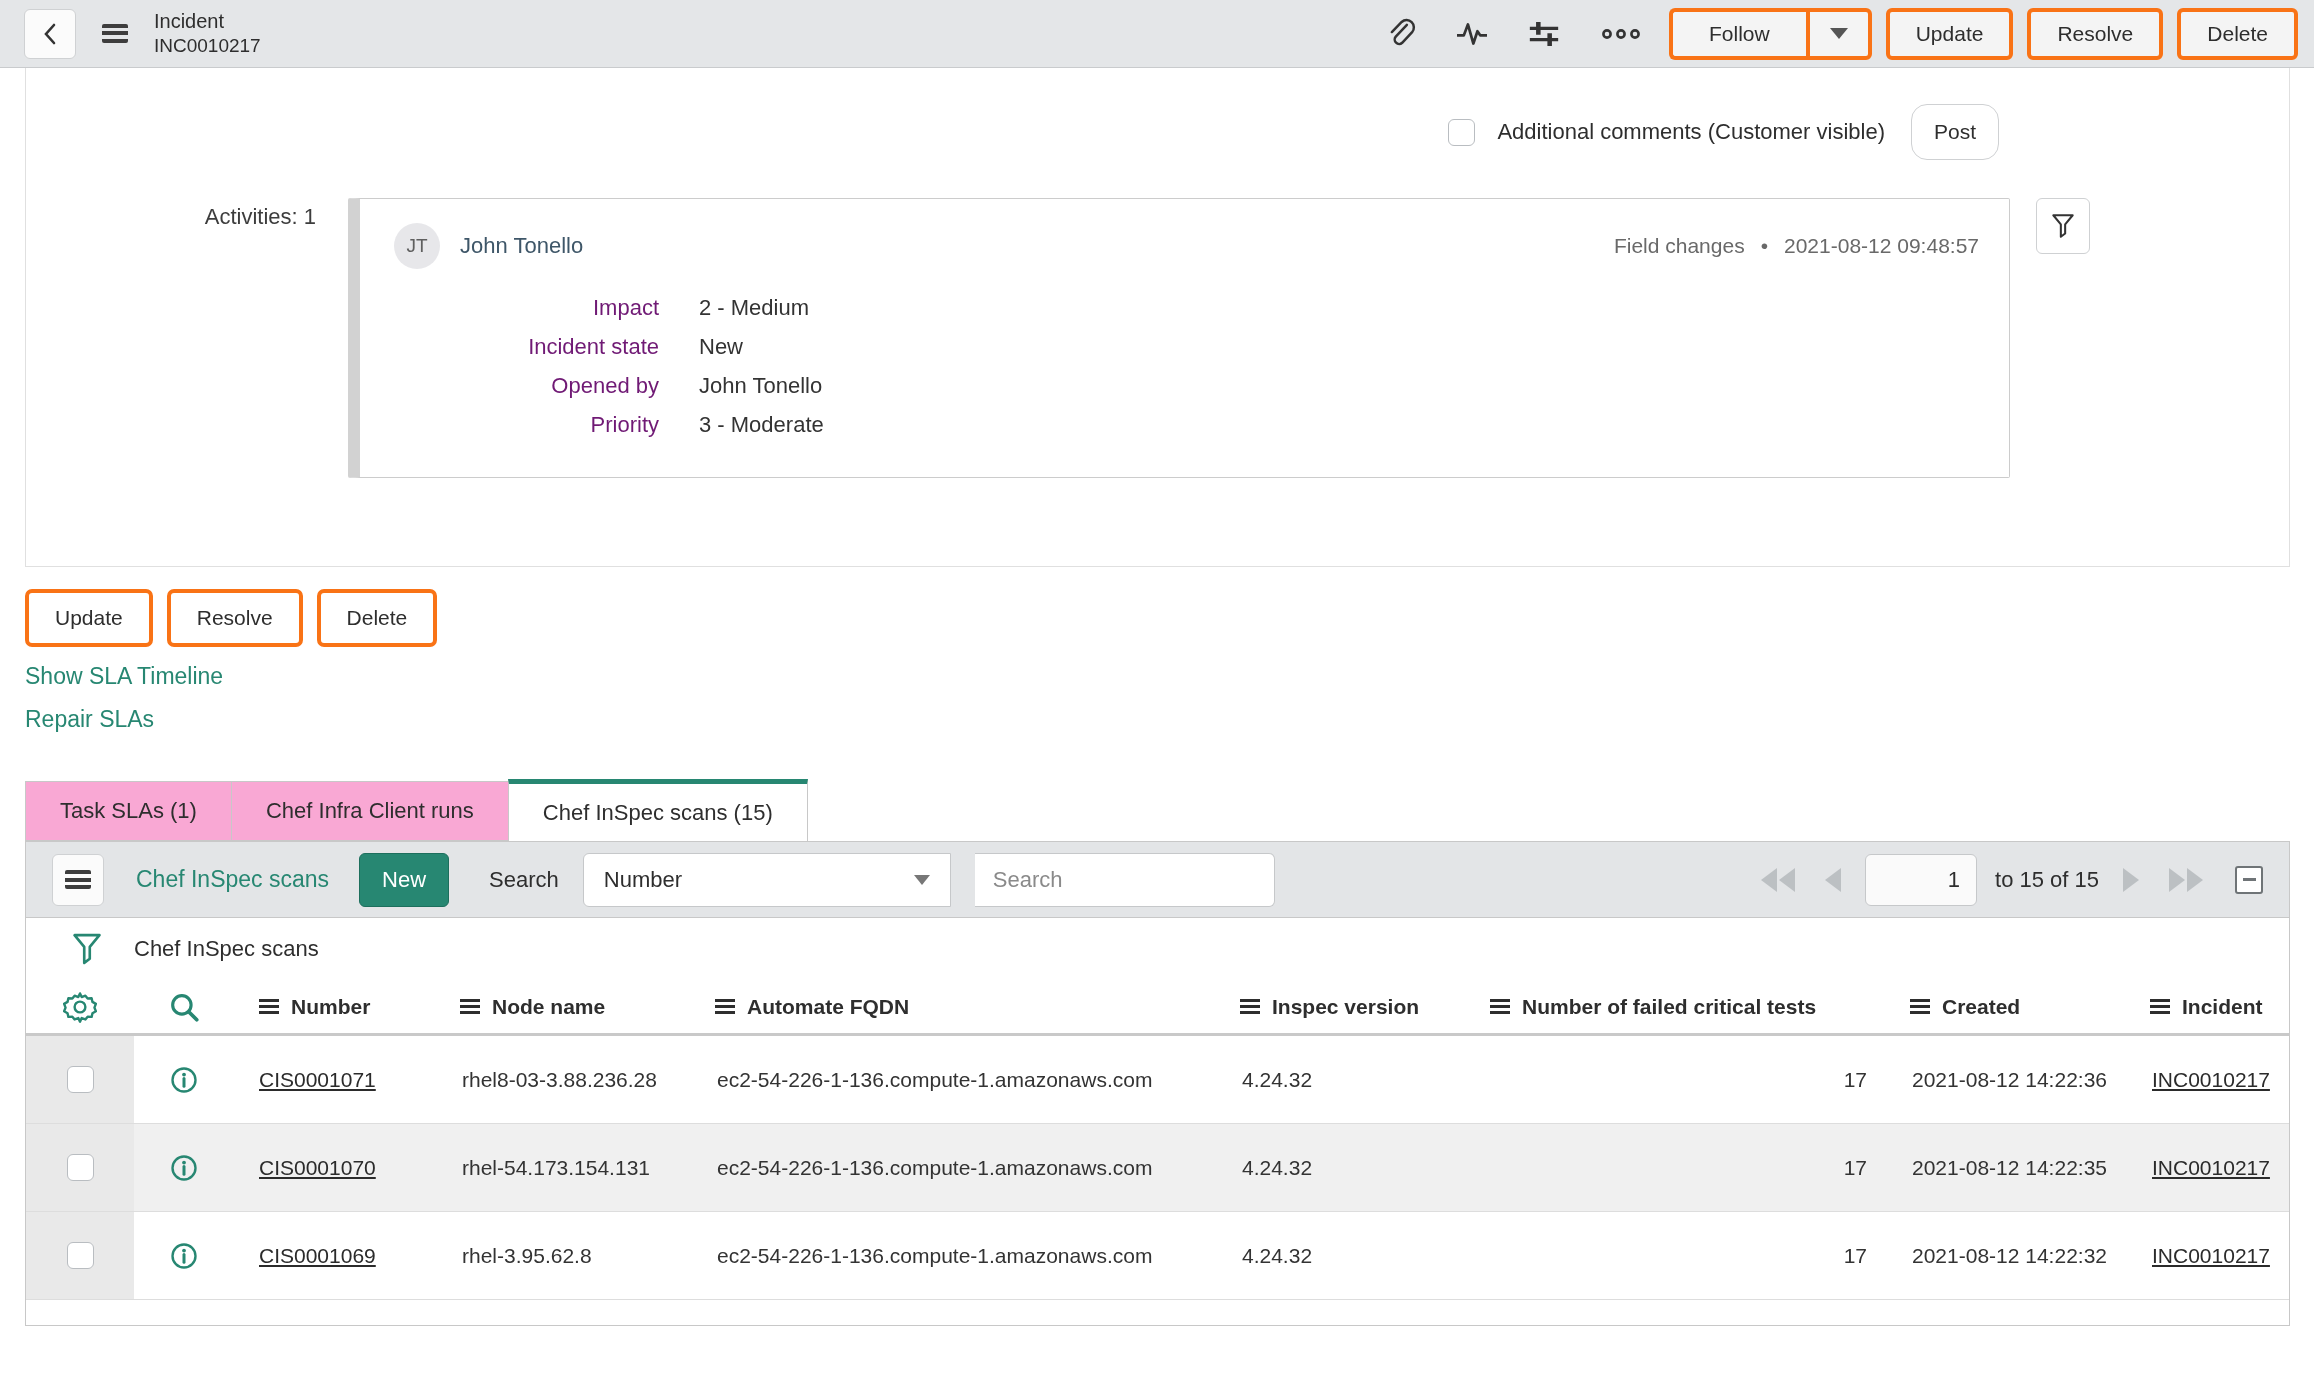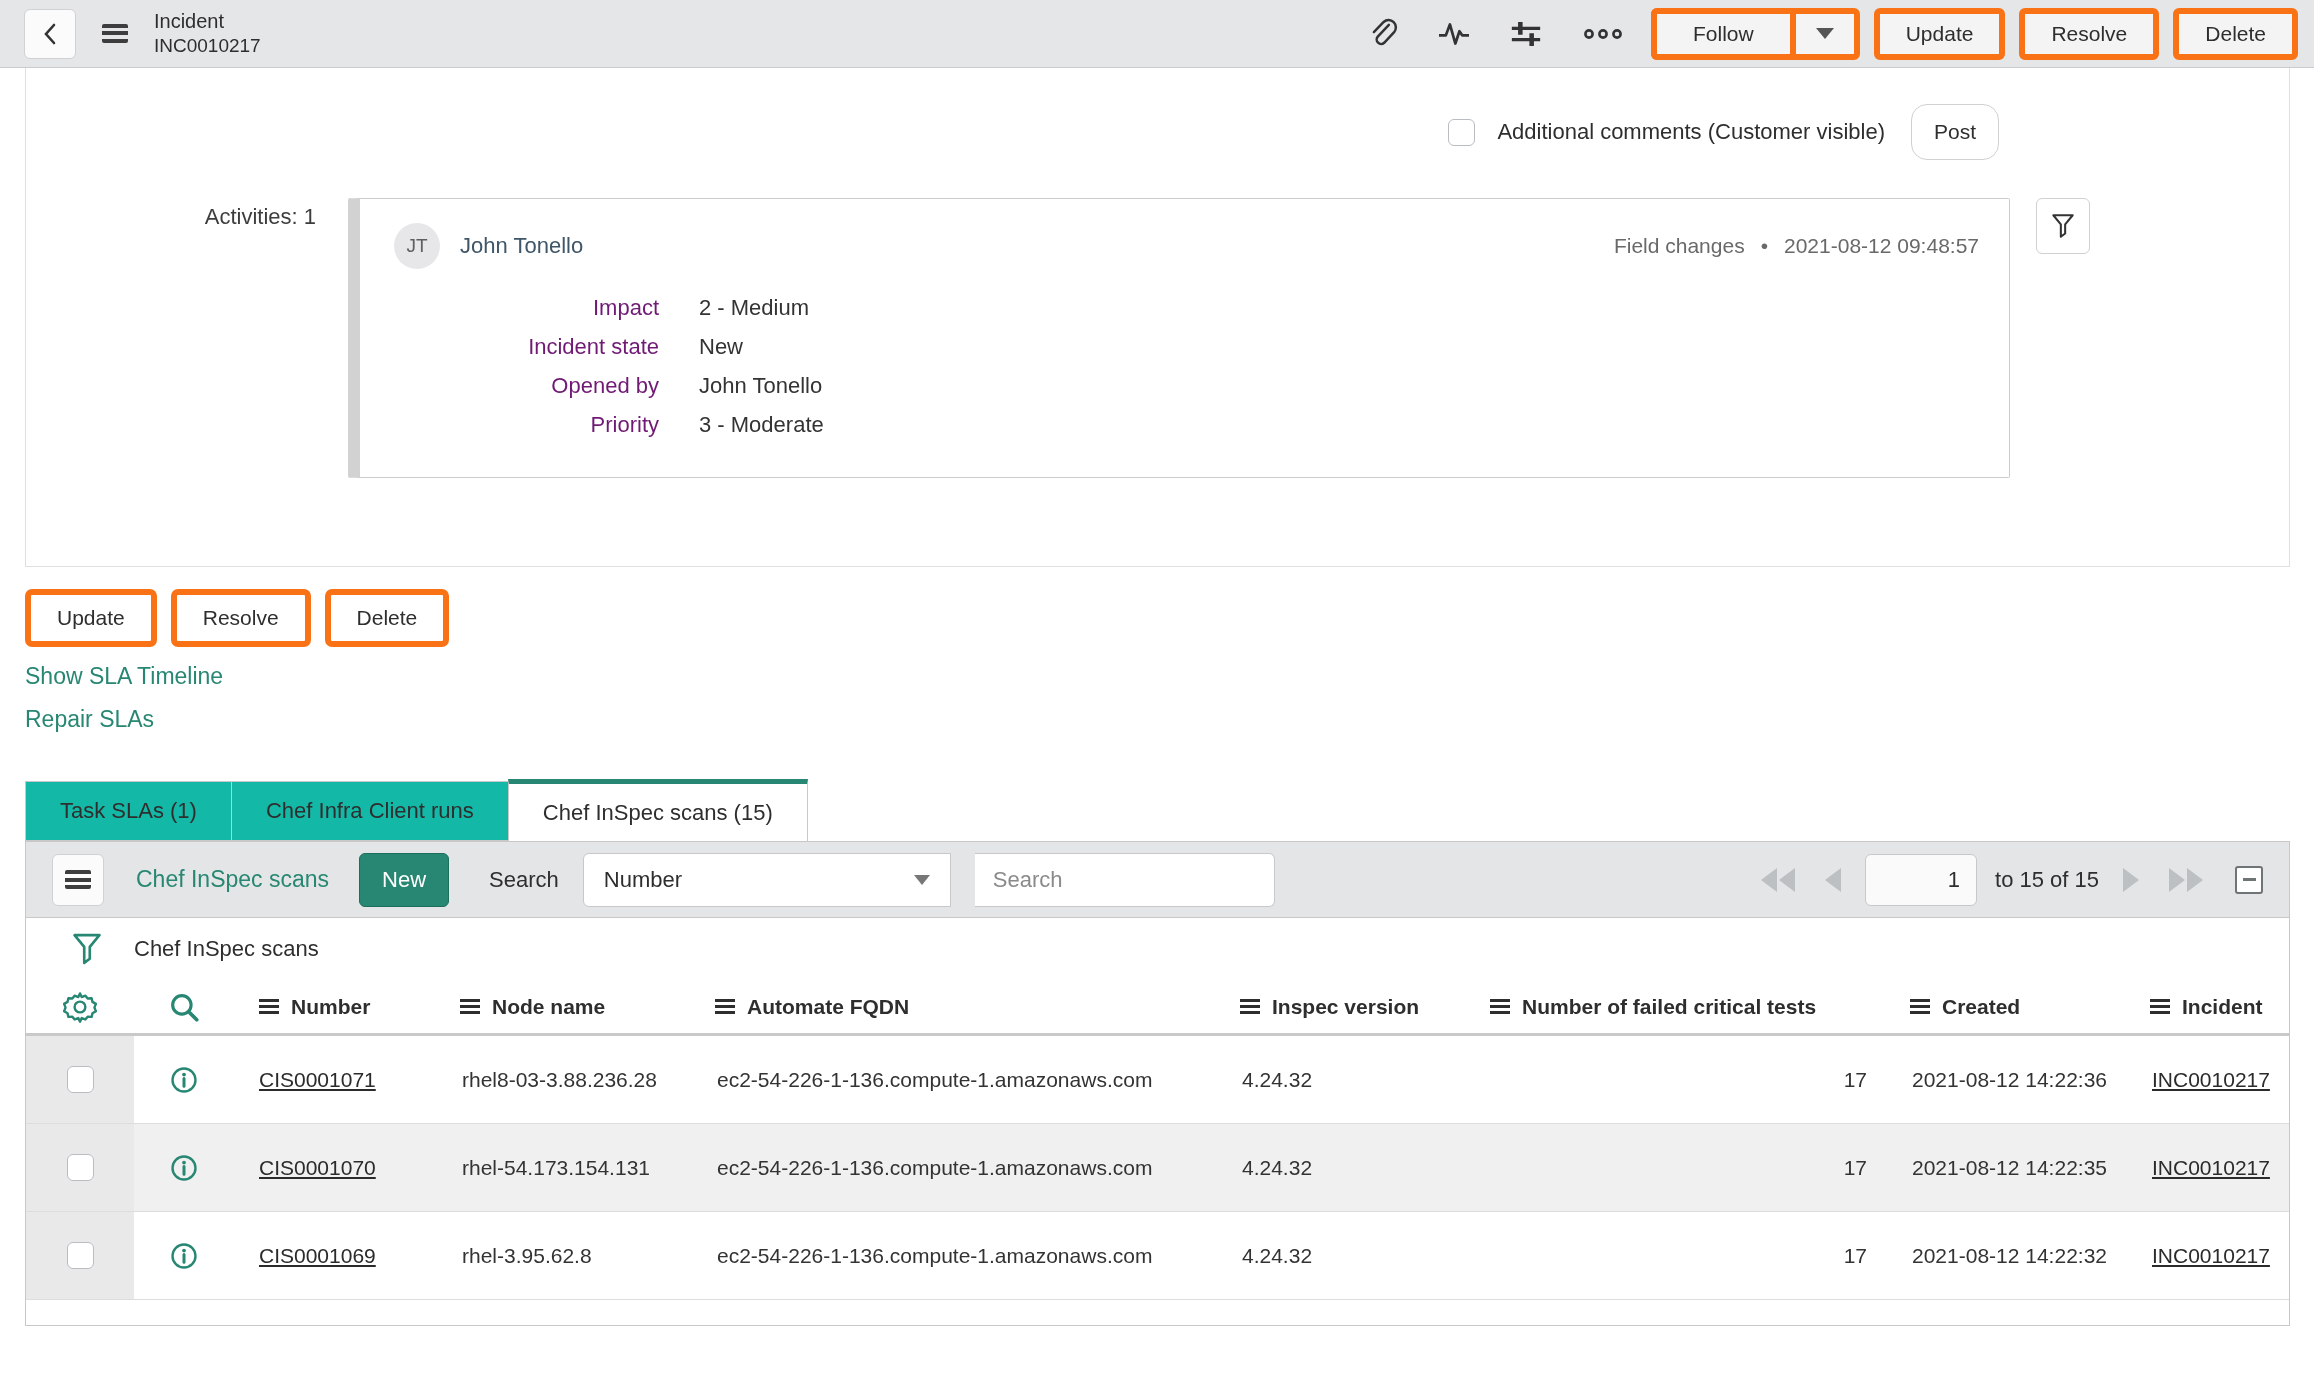--- a/index.html
+++ b/index.html
@@ -12,21 +12,21 @@
   .hdr-left { display:flex; align-items:center; gap:26px; }
   .back-btn { width:52px; height:50px; background:#fbfbfb; border:1px solid #cfd1d3;
     border-radius:6px; display:flex; align-items:center; justify-content:center; cursor:pointer; }
   .bars { display:inline-block; width:26px; height:19px;
     background:linear-gradient(to bottom,#3d3d3d 0 4px,transparent 4px 7.5px,#3d3d3d 7.5px 11.5px,transparent 11.5px 15px,#3d3d3d 15px 19px); border-radius:2px; }
   .title-block { line-height:1.25; }
   .title-block .t1 { font-size:20px; color:#2e2e2e; }
   .title-block .t2 { font-size:19px; color:#2e2e2e; }
   .hdr-right { margin-left:auto; display:flex; align-items:center; gap:14px; }
   .icon-btn { background:none; border:none; padding:8px 12px; cursor:pointer; display:flex; align-items:center; }
-  .btn { background:#f4f4f4; border:6px solid #f97316; border-radius:6px; height:52px;
+  .btn { background:#f4f4f4; border:4px solid #f97316; border-radius:6px; height:52px;
     font-size:21px; color:#2e2e2e; padding:0 26px; cursor:pointer; font-family:inherit; }
   .split { display:flex; }
   .split .btn.main { border-radius:6px 0 0 6px; border-right:none; padding:0 36px; }
   .split .btn.caret { border-radius:0 6px 6px 0; padding:0 20px; display:flex; align-items:center; }
   .tri-down { width:0; height:0; border-left:9px solid transparent; border-right:9px solid transparent; border-top:11px solid #555; }
 
   
   .form-section { width:2265px; margin-left:25px; border:1px solid #e0e0e0; border-top:none;
     background:#fff; padding-bottom:88px; }
   .comments-row { display:flex; justify-content:flex-end; align-items:center; gap:22px;
@@ -53,21 +53,21 @@
 
   
   .form-actions { margin:22px 0 0 25px; display:flex; gap:14px; }
   .form-actions .btn { background:#fff; height:58px; border-radius:7px; }
   .related { margin-left:25px; }
   .related h2 { margin-top:34px; font-size:31px; font-weight:400; color:#2e2e2e; }
   .related a { display:block; margin-top:16px; font-size:23px; color:#278772; text-decoration:none; cursor:pointer; width:max-content; }
 
   
   .tabs { display:flex; margin:46px 0 0 25px; align-items:flex-end; }
-  .tab { height:60px; background:#14b8a6; border:1px solid #c8c8c8; border-right:none;
+  .tab { height:60px; background:#f9a8d4; border:1px solid #c8c8c8; border-right:none;
     display:flex; align-items:center; padding:0 34px; font-size:22px; color:#2e2e2e; cursor:pointer; }
   .tab:last-child { border-right:1px solid #c8c8c8; }
   .tab.active { background:#fff; border-top:5px solid #278772; height:62px; border-bottom:none; border-right:1px solid #c8c8c8; }
 
   
   .list-panel { width:2265px; margin-left:25px; border:1px solid #c8c8c8; background:#fff; height:485px; }
   .list-toolbar { height:76px; background:#e3e5e7; border-bottom:1px solid #c8c8c8;
     display:flex; align-items:center; padding:0 26px; gap:24px; }
   .tb-menu { width:52px; height:52px; background:#fbfbfb; border:1px solid #cfd1d3; border-radius:6px;
     display:flex; align-items:center; justify-content:center; cursor:pointer; }

